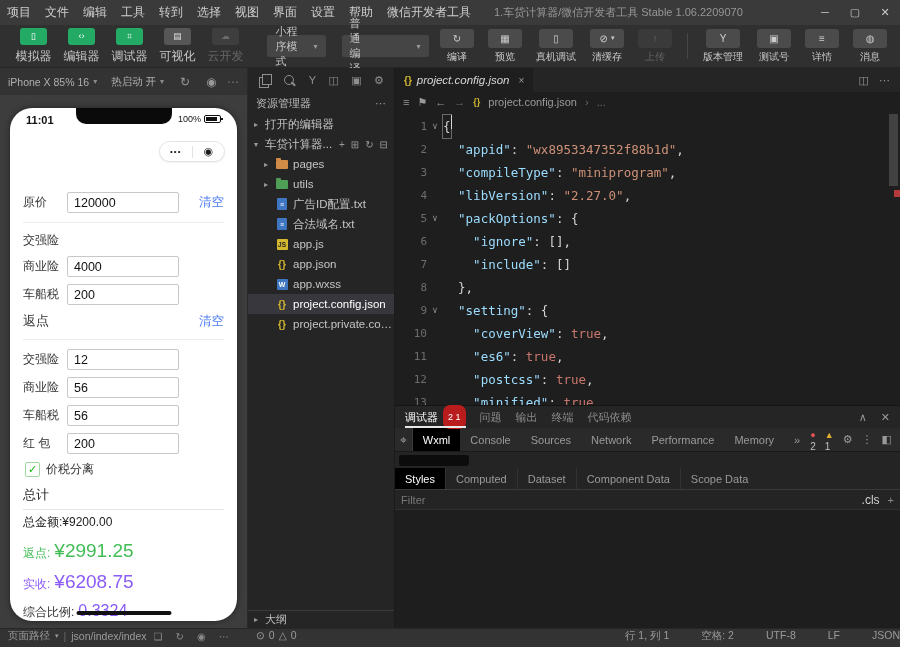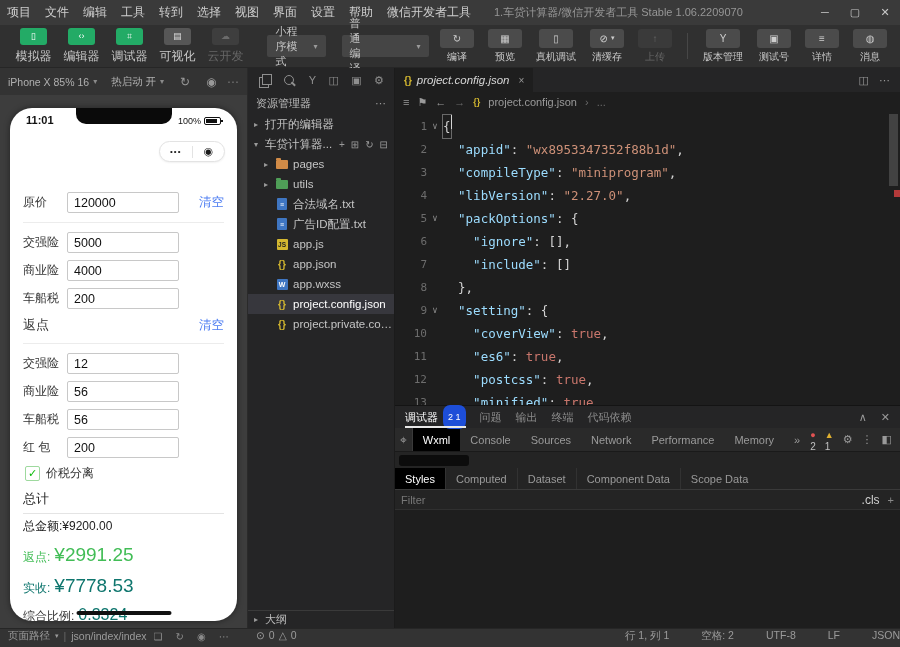--- a/index.html
+++ b/index.html
@@ -49,21 +49,21 @@
     border-right:1px solid #2a2a2a; }
   .sim-toolbar { height:27px; background:#333; display:flex; align-items:center;
     color:#b0b0b0; font-size:10.5px; padding:0 8px; gap:4px; flex:0 0 auto;}
   .sim-toolbar .caret { font-size:8px; color:#8a8a8a; }
   .sim-tool-ic { color:#9a9a9a; font-size:12px; margin-left:12px; }
   .sim-stage { flex:1; position:relative; }
   .phone { position:absolute; left:10px; right:10px; top:13px; bottom:7px; background:#fff;
     border-radius:22px; overflow:hidden; color:#111; font-size:12px; box-shadow:0 0 6px rgba(0,0,0,.45); }
   .notch { position:absolute; top:0; left:50%; transform:translateX(-50%); width:96px; height:16px;
     background:#0a0a0a; border-radius:0 0 10px 10px; }
-  .p-status { display:flex; justify-content:space-between; align-items:flex-end; padding:6px 16px 0 16px;gap:7px; }
+  .p-status { display:flex; justify-content:space-between; align-items:flex-start; padding:6px 16px 0 16px;gap:7px; }
   .p-time { font-size:11px; font-weight:bold; }
   .p-batt-wrap { display:flex; align-items:center; gap:3px; font-size:9px; }
   .batt { width:17px; height:8px; border:1px solid #111; border-radius:2px; position:relative; }
   .batt::before { content:""; position:absolute; left:1px; top:1px; bottom:1px; width:11px; background:#111; }
   .batt::after { content:""; position:absolute; right:-3px; top:2px; width:2px; height:2px; background:#111; }
   .capsule { position:absolute; right:12px; top:33px; width:66px; height:21px;
     border:1px solid #e3e3e3; border-radius:11px; display:flex; align-items:center;
     background:#fff; box-shadow:0 1px 2px rgba(0,0,0,.06); }
   .capsule .dots { flex:1; text-align:center; font-size:8px; letter-spacing:1px; color:#1a1a1a; }
   .capsule .sep { width:1px; height:12px; background:#e3e3e3; }
@@ -78,21 +78,21 @@
   .sec-h { display:flex; align-items:center; font-size:13px; color:#333; margin:4px 0 9px 0; }
   .chk-row { display:flex; align-items:center; gap:6px; margin:4px 0 8px 2px; }
   .chk { width:15px; height:15px; border:1px solid #9ed99e; border-radius:2px; color:#09bb07;
     font-size:11px; display:flex; align-items:center; justify-content:center; background:#fff; }
   .chk-label { font-size:12px; color:#333; }
   .tot-title { font-size:13px; color:#222; margin-top:2px; }
   .tot-div { height:1px; background:#e4e4e4; margin:5px 0 4px 0; }
   .trow-amt { font-size:12px; color:#222; margin:3px 0; }
   .trow-big { display:flex; align-items:baseline; gap:4px; margin:9px 0; }
   .trow-big .tl { font-size:12px; }
-  .g { color:#42bd56; } .r { color:#0f766e;align-items:flex-end; }
+  .g { color:#42bd56; } .r { color:#8b5cf6;align-items:flex-end; }
   .val-big { font-size:19px; }
   .val-med { font-size:16px; }
   .dark-label { color:#333; }
   .home-bar { position:absolute; bottom:6px; left:50%; transform:translateX(-50%);
     width:95px; height:4px; background:#111; border-radius:2px; }
 
   
   .exp-col { width:147px; background:#252526; display:flex; flex-direction:column;
     border-right:1px solid #1b1b1b; color:#c5c5c5; }
   .act-row { height:24px; display:flex; align-items:center; justify-content:space-around;
@@ -150,21 +150,21 @@
   .sbar { position:absolute; right:2px; top:2px; width:9px; height:72px; background:#424242; }
   .smark { position:absolute; right:0; top:78px; width:6px; height:7px; background:#b33a3a; }
 
   
   .dbg { height:223px; background:#242424; border-top:1px solid #141414; display:flex;
     flex-direction:column; flex:0 0 auto; }
   .dbg-tabs { height:22px; background:#252526; display:flex; align-items:center; gap:14px;
     font-size:11px; color:#8a8a8a; padding:0 10px; flex:0 0 auto; }
   .dbg-tab-active { color:#fff; position:relative; display:flex; align-items:center; gap:5px; height:100%; }
   .dbg-tab-active::after { content:""; position:absolute; bottom:0; left:0; right:0; height:2px; background:#e8e8e8; }
-  .badge { background:#1d4ed8; color:#fff; font-size:9px; border-radius:7px; padding:7px 5px; white-space:nowrap; }
+  .badge { background:#b91c1c; color:#fff; font-size:9px; border-radius:7px; padding:7px 5px; white-space:nowrap; }
   .dbg-tabs .right { margin-left:auto; display:flex; gap:14px; color:#9a9a9a; }
   .devtools-row { height:24px; background:#2a2a2a; display:flex; align-items:stretch;
     font-size:11px; color:#9a9a9a; border-bottom:1px solid #1a1a1a; flex:0 0 auto; }
   .insp-cell { width:26px; display:flex; align-items:center; justify-content:center;
     border-right:1px solid #3a3a3a; font-size:12px; }
   .dt-tab { display:flex; align-items:center; padding:0 10px; }
   .dt-tab.on { background:#000; color:#fff; }
   .dt-right { margin-left:auto; display:flex; align-items:center; gap:9px; padding-right:8px; }
   .err-dot { color:#e05252; font-size:9px; } .warn-tri { color:#e0b030; font-size:9px; }
   .cnt { color:#c0c0c0; font-size:10px; }
@@ -348,21 +348,20 @@
           </div>
           <div class="p-body">
             <div class="frow">
               <span class="flabel">原价</span>
               <span class="fin">120000</span>
               <span class="clear-link">清空</span>
             </div>
             <div class="p-div"></div>
             <div class="frow">
               <span class="flabel">交强险</span>
-              <span class="fin">5000</span>
             </div>
             <div class="frow">
               <span class="flabel">商业险</span>
               <span class="fin">4000</span>
             </div>
             <div class="frow">
               <span class="flabel">车船税</span>
               <span class="fin">200</span>
             </div>
             <div class="sec-h">
@@ -394,21 +393,21 @@
             <div class="tot-div"></div>
             <div class="trow-amt">
               <span>总金额:</span><span>¥9200.00</span>
             </div>
             <div class="trow-big g">
               <span class="tl">返点:</span>
               <span class="val-big">¥2991.25</span>
             </div>
             <div class="trow-big r">
               <span class="tl">实收:</span>
-              <span class="val-big">¥7778.53</span>
+              <span class="val-big">¥6208.75</span>
             </div>
             <div class="trow-big">
               <span class="tl dark-label">综合比例:</span>
               <span class="val-med r">0.3324</span>
             </div>
           </div>
           <div class="home-bar"></div>
         </div>
       </div>
     </div>
@@ -452,27 +451,27 @@
           <span class="arr">▸</span>
           <span class="fico">
               <span class="folder f-green"></span>
             </span>
           <span>utils</span>
         </div>
         <div class="trow d1" style="padding-left:27px">
           <span class="fico">
               <span class="txt-ic">≡</span>
             </span>
+          <span>广告ID配置.txt</span>
+        </div>
+        <div class="trow d1" style="padding-left:27px">
+          <span class="fico">
+              <span class="txt-ic">≡</span>
+            </span>
           <span>合法域名.txt</span>
-        </div>
-        <div class="trow d1" style="padding-left:27px">
-          <span class="fico">
-              <span class="txt-ic">≡</span>
-            </span>
-          <span>广告ID配置.txt</span>
         </div>
         <div class="trow d1" style="padding-left:27px">
           <span class="fico">
               <span class="js-ic">JS</span>
             </span>
           <span>app.js</span>
         </div>
         <div class="trow d1" style="padding-left:27px">
           <span class="fico">
               <span class="json-ic">{}</span>

